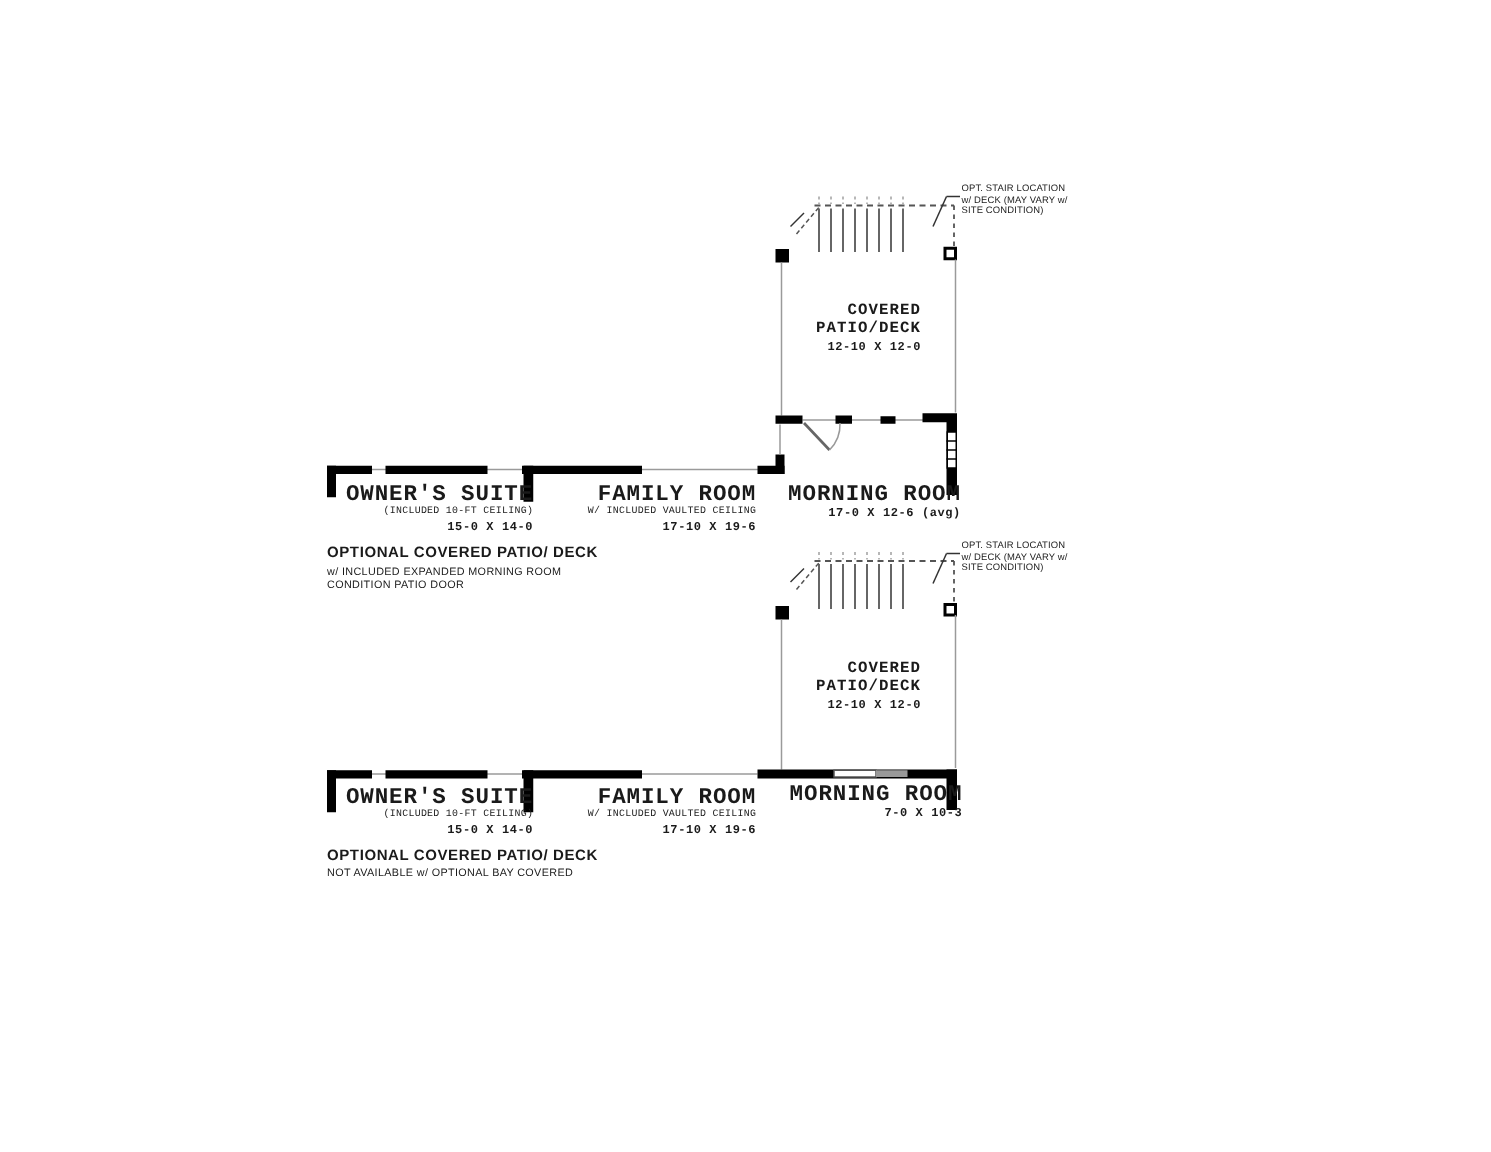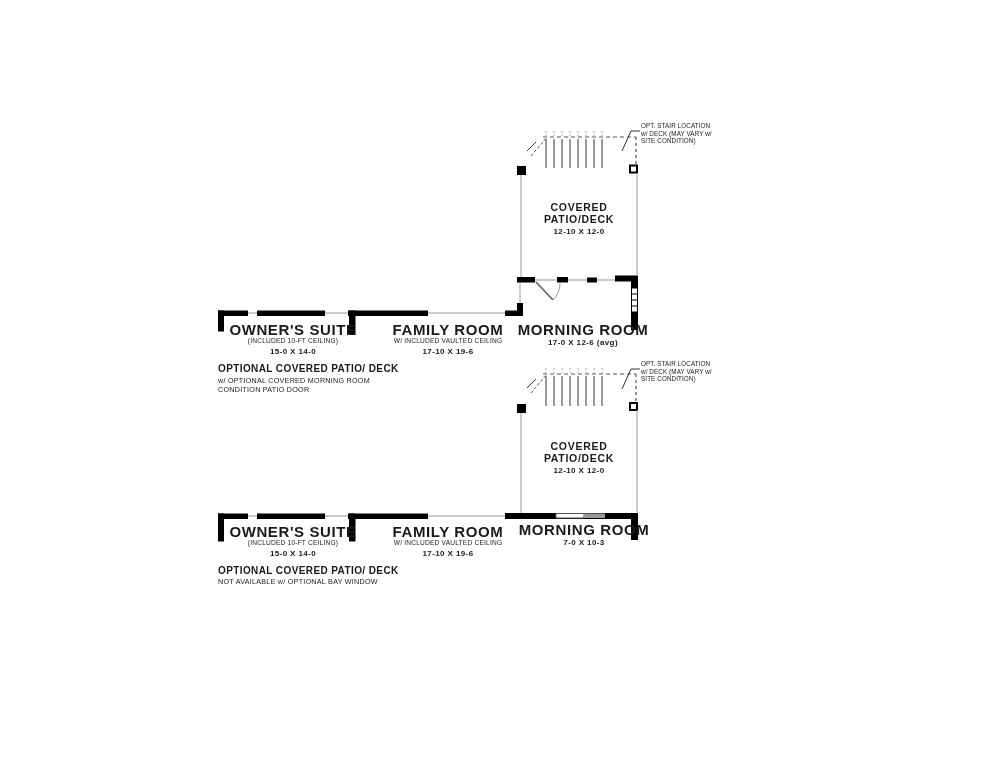--- a/index.html
+++ b/index.html
@@ -2,21 +2,21 @@
 <html><head>
 <meta charset="utf-8">
 <style>
   html,body{margin:0;padding:0;background:#fff;}
   #canvas{
     position:relative;width:994px;height:768px;background:#ffffff;overflow:hidden;
     font-family:"Liberation Sans", sans-serif;color:#1a1a1a;
   }
   #linework{position:absolute;left:0;top:0;}
   .lbl{position:absolute;white-space:nowrap;}
-  .center{transform:translateX(-50%);text-align:center;}
+  .center{transform:translateX(-50%);text-align:right;font-family:Liberation Mono, monospace;}
   .room-name{font-size:15px;font-weight:700;letter-spacing:.6px;line-height:12px;}
   .room-note{font-size:6.6px;font-weight:400;letter-spacing:.2px;line-height:8px;margin-top:1px;}
   .room-dims{font-size:8px;font-weight:700;letter-spacing:.4px;line-height:9px;margin-top:2px;}
   .patio-name{font-size:10.5px;font-weight:700;letter-spacing:.7px;line-height:12px;}
   .patio-dims{font-size:8px;font-weight:700;letter-spacing:.4px;margin-top:2px;}
   .plan-title{font-size:10px;font-weight:700;letter-spacing:.4px;line-height:14px;}
   .plan-subtitle{font-size:7.2px;font-weight:400;letter-spacing:.25px;line-height:8.6px;}
   .stair-note{font-size:6.3px;font-weight:400;letter-spacing:.1px;line-height:7.6px;}
 </style>
 </head>
@@ -168,21 +168,21 @@
     <div class="room-dims">17-10 X 19-6</div>
   </div>
 
   <div class="lbl center" style="left:583px;top:324px;">
     <div class="room-name">MORNING ROOM</div>
     <div class="room-dims">17-0 X 12-6 (avg)</div>
   </div>
 
   <div class="lbl plan-title" style="left:218px;top:362px;">OPTIONAL COVERED PATIO/ DECK</div>
   <div class="lbl plan-subtitle" style="left:218px;top:377px;">
-    <div>w/ OPTIONAL COVERED MORNING ROOM</div>
+    <div>w/ INCLUDED EXPANDED MORNING ROOM</div>
     <div>CONDITION PATIO DOOR</div>
   </div>
 
   <div class="lbl stair-note" style="left:641px;top:360px;">
     <div>OPT. STAIR LOCATION</div>
     <div>w/ DECK (MAY VARY w/</div>
     <div>SITE CONDITION)</div>
   </div>
 
   <div class="lbl center" style="left:579px;top:440px;">
@@ -203,16 +203,16 @@
     <div class="room-dims">17-10 X 19-6</div>
   </div>
 
   <div class="lbl center" style="left:584px;top:524px;">
     <div class="room-name">MORNING ROOM</div>
     <div class="room-dims">7-0 X 10-3</div>
   </div>
 
   <div class="lbl plan-title" style="left:218px;top:564px;">OPTIONAL COVERED PATIO/ DECK</div>
   <div class="lbl plan-subtitle" style="left:218px;top:578px;">
-    <div>NOT AVAILABLE w/ OPTIONAL BAY WINDOW</div>
+    <div>NOT AVAILABLE w/ OPTIONAL BAY COVERED</div>
   </div>
 
 </div>
 
 </body></html>

